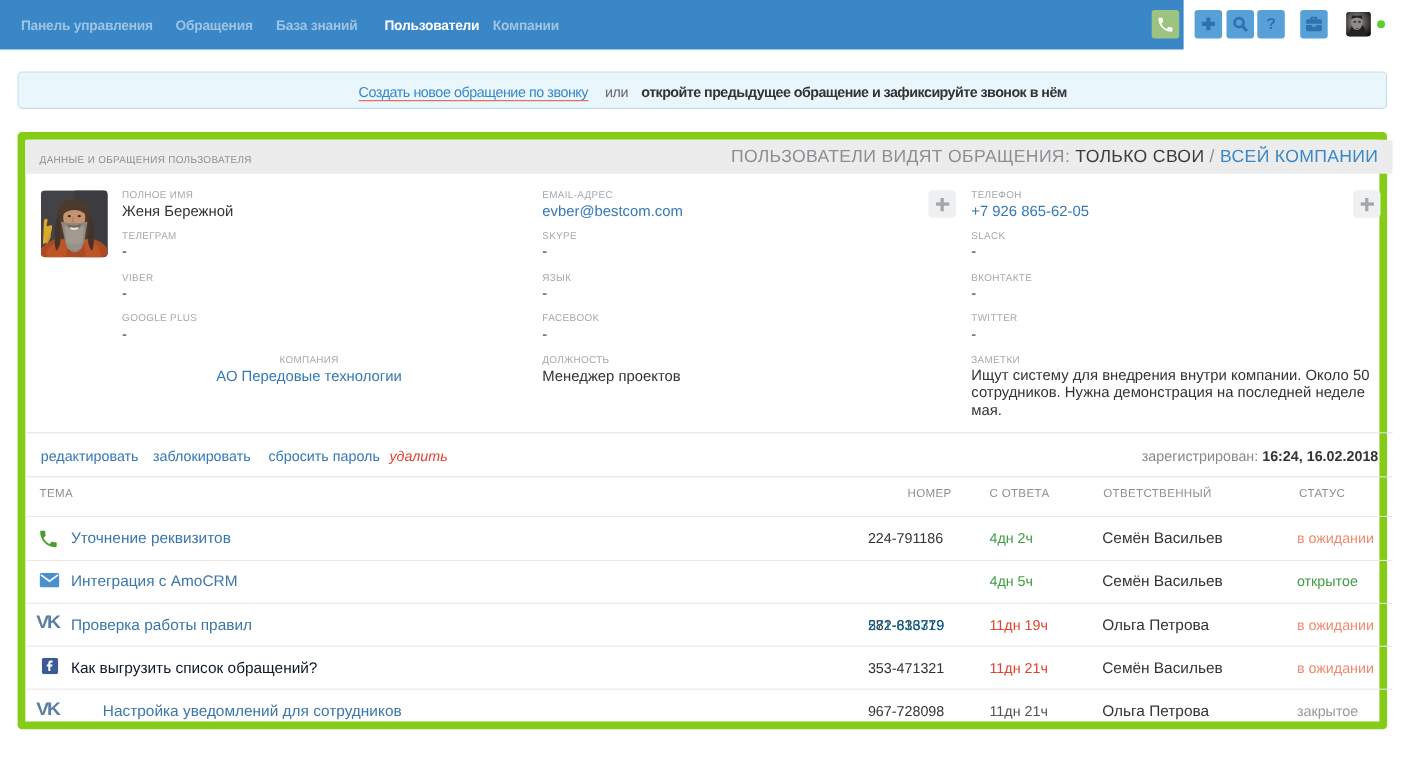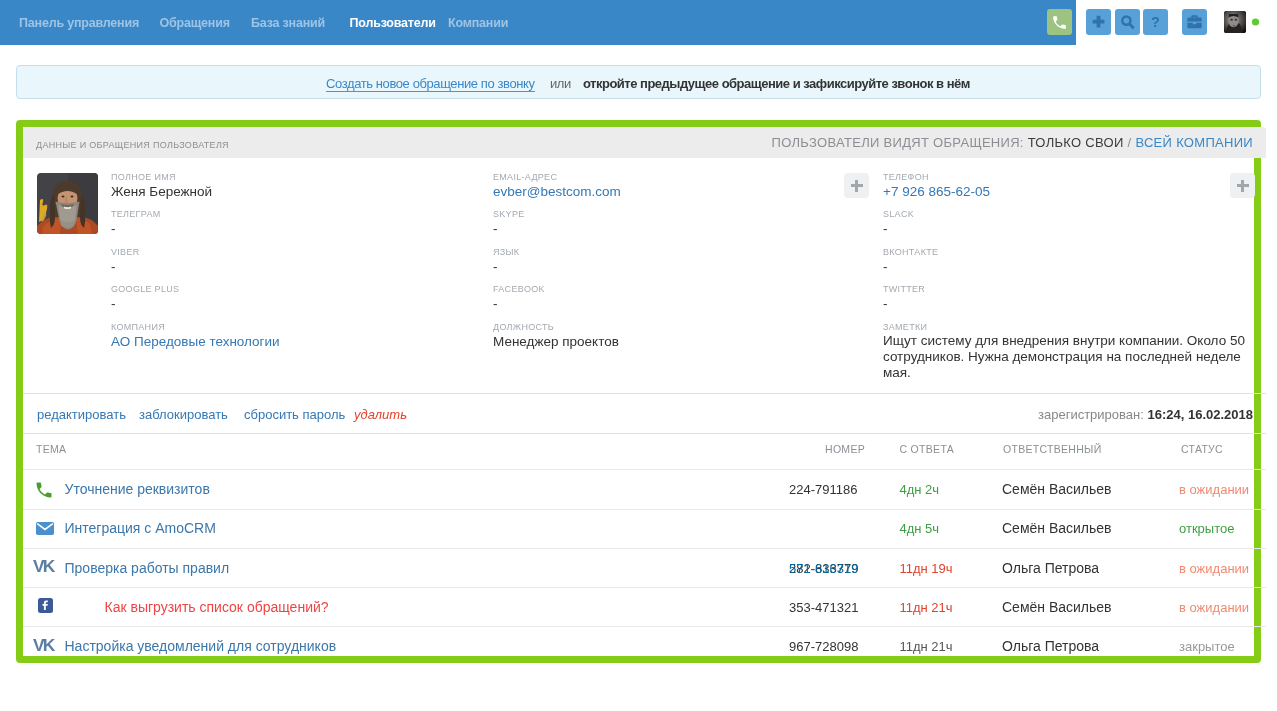--- a/index.html
+++ b/index.html
@@ -16,21 +16,21 @@
   .navbtn svg { position:absolute; left:0; top:0; }
 
   
   #banner { position:absolute; left:16px; top:65px; width:1245px; height:34px; background:#e9f7fd; border:1px solid #c3dfec; border-radius:4px; }
   #banner .t { position:absolute; top:10.5px; font-size:13px; line-height:14px; white-space:nowrap; }
 
   
   #card { position:absolute; left:16px; top:120px; width:1245px; height:543px; background:#fff; border:7px solid #84cc16; border-radius:4px; }
   #cardhead { position:absolute; left:0; top:0; width:1243px; height:31px; background:#ececec; border-radius:3px 3px 0 0; }
   #cardhead .l { position:absolute; left:13px; top:11.5px; font-size:9px; line-height:12px; color:#8b8f94; letter-spacing:0.3px; }
-  #cardhead .r { position:absolute; right:13px; top:8.5px; font-size:13px; line-height:14px; color:#8b8f94; letter-spacing:0.3px; white-space:nowrap; }
+  #cardhead .r { position:absolute; right:13px; top:8.5px; font-size:16px; line-height:14px; color:#8b8f94; letter-spacing:0.3px; white-space:nowrap; }
 
   .label { font-size:9px; color:#a3a9b0; letter-spacing:0.3px; }
   .val { font-size:13.5px; color:#333; }
   a.lnk { color:#3478b6; text-decoration:none; }
 
   .fgroup { position:absolute; width:340px; }
   .fgroup .label { display:block; height:11px; line-height:11px; }
   .fgroup .val { display:block; line-height:17px; }
 
   .plusbtn { position:absolute; width:25px; height:25px; background:#eef0f1; border-radius:4px; }
@@ -163,21 +163,21 @@
       <span class="val">-</span>
   </div>
   <div class="fgroup" style="left:88px; top:119.5px;">
     <span class="label">VIBER</span>
       <span class="val">-</span>
   </div>
   <div class="fgroup" style="left:88px; top:157px;">
     <span class="label">GOOGLE PLUS</span>
       <span class="val">-</span>
   </div>
-  <div class="fgroup" style="left:88px; top:194.5px;">
+  <div class="fgroup" style="left:88px; top:194.5px;text-align:center;">
     <span class="label">КОМПАНИЯ</span>
       <span class="val"><a class="lnk">АО Передовые технологии</a></span>
   </div>
 
   <div class="fgroup" style="left:470px; top:44.5px;">
     <span class="label">EMAIL-АДРЕС</span>
       <span class="val"><a class="lnk">evber@bestcom.com</a></span>
   </div>
   <div class="fgroup" style="left:470px; top:82px;">
     <span class="label">SKYPE</span>
@@ -264,26 +264,26 @@
   <span class="cell" style="left:979px; top:432.5px; color:#333;">Ольга Петрова</span>
   <span class="cell num salmon" style="left:1156px; top:433.5px;">в ожидании</span>
   <div class="rowline" style="top:460px;"></div>
 
   <div class="abs" style="left:14.5px; top:470.5px; width:15px; height:15px;">
     <svg width="15" height="15" viewBox="0 0 15 15">
         <rect width="15" height="15" rx="2.5" fill="#3d5a98"></rect>
         <path d="M9.8 4.2h-1.2c-.5 0-.8.3-.8.8v1h2l-.3 1.8H7.8V12H5.9V7.8H4.5V6H5.9V4.8c0-1.4.9-2.3 2.3-2.3h1.6v1.7z" fill="#fff"></path>
       </svg>
   </div>
-  <span class="cell" style="left:41.5px; top:471.5px;"><a class="lnk" style="color:#ef4444;margin-left:40px;">Как выгрузить список обращений?</a></span>
+  <span class="cell" style="left:41.5px; top:471.5px;"><a class="lnk" style="color:#0f172a;">Как выгрузить список обращений?</a></span>
   <span class="cell num" style="left:766px; top:472.5px; color:#333;">353-471321</span>
   <span class="cell num red" style="left:876.5px; top:472.5px;">11дн 21ч</span>
   <span class="cell" style="left:979px; top:471.5px; color:#333;">Семён Васильев</span>
   <span class="cell num salmon" style="left:1156px; top:472.5px;">в ожидании</span>
   <div class="rowline" style="top:499px;"></div>
 
   <span class="vkic" style="left:10px; top:508.5px;">VK</span>
-  <span class="cell" style="left:41.5px; top:511px;"><a class="lnk" style="color:#3b77ab;">Настройка уведомлений для сотрудников</a></span>
+  <span class="cell" style="left:41.5px; top:511px;"><a class="lnk" style="color:#3b77ab;margin-left:29px;">Настройка уведомлений для сотрудников</a></span>
   <span class="cell num" style="left:766px; top:512px; color:#333;">967-728098</span>
   <span class="cell num dark" style="left:876.5px; top:512px;">11дн 21ч</span>
   <span class="cell" style="left:979px; top:511px; color:#333;">Ольга Петрова</span>
   <span class="cell num gray" style="left:1156px; top:512px;">закрытое</span>
 </div>
 
 </body></html>

